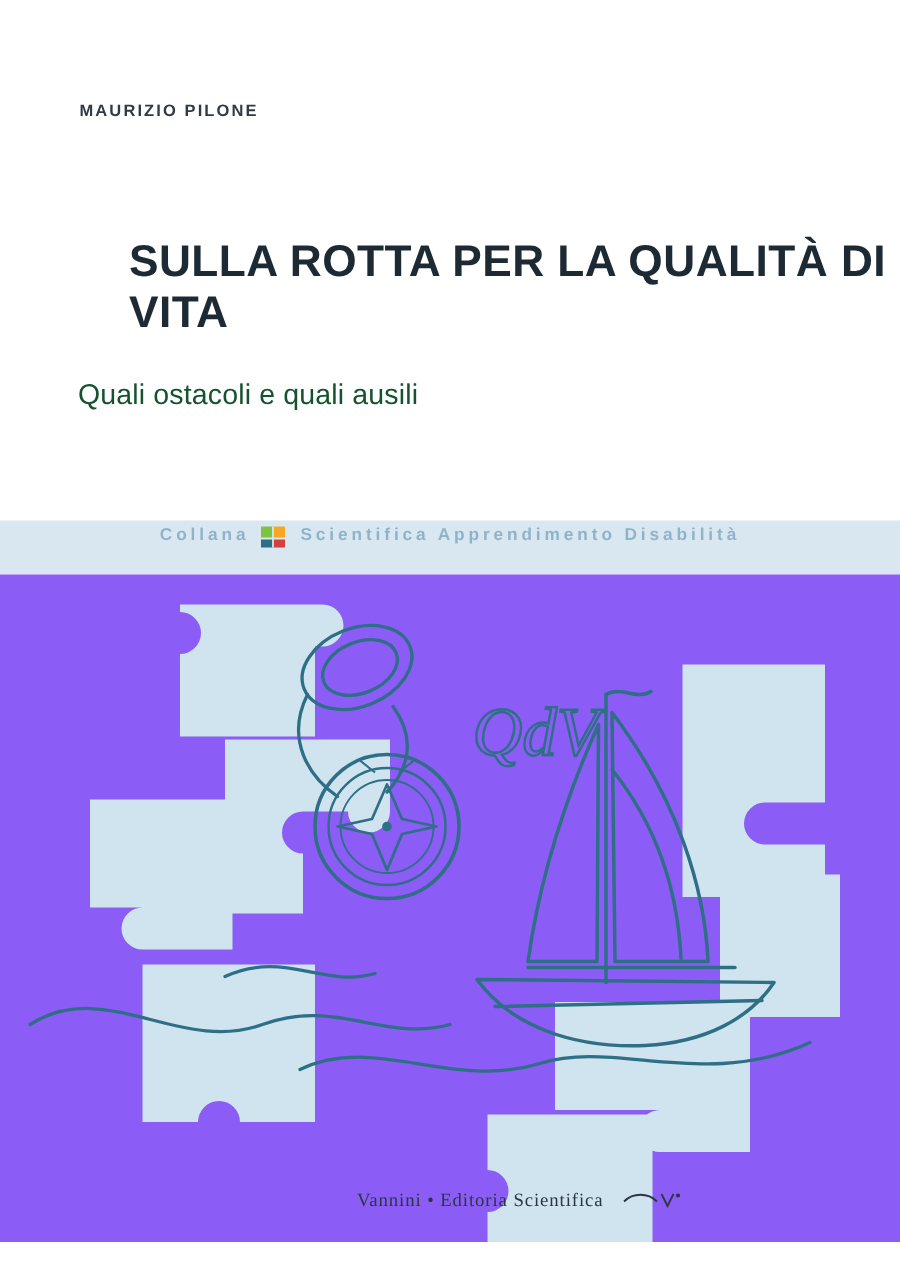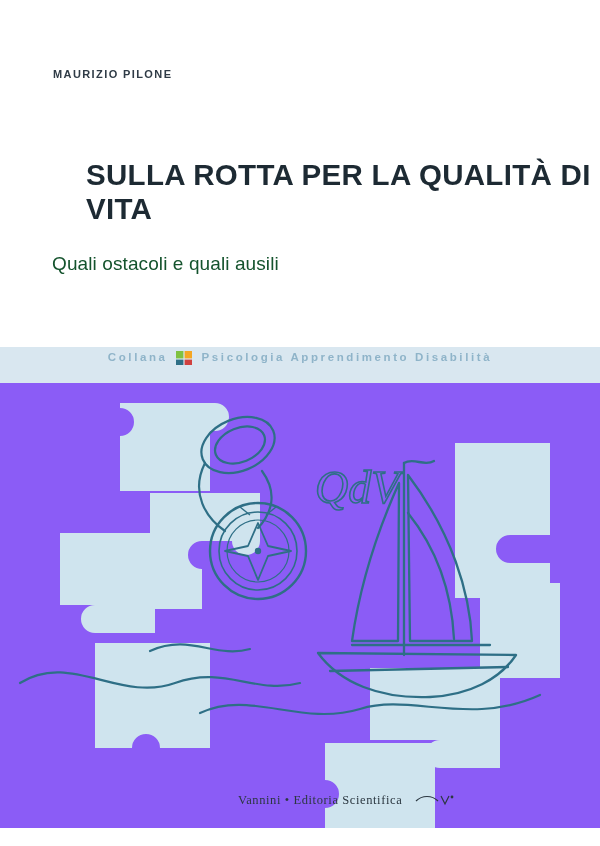--- a/index.html
+++ b/index.html
@@ -155,21 +155,21 @@
       <span class="series-logo">
         <svg width="20" height="20" viewBox="0 0 20 20">
           <rect x="1" y="3" width="8" height="8" fill="#7fc241"></rect>
           <rect x="9" y="3" width="8" height="8" fill="#f5a623"></rect>
           <rect x="1" y="11" width="8" height="6" fill="#2e6f86"></rect>
           <rect x="9" y="11" width="8" height="6" fill="#d0413f"></rect>
           <path d="M9 3 L9 17" stroke="#d9e7f0" stroke-width="1.2"></path>
           <path d="M1 11 L17 11" stroke="#d9e7f0" stroke-width="1.2"></path>
         </svg>
       </span>
-      <span class="seg">Psicologia Apprendimento Disabilità</span>
+      <span class="seg">Scientifica Apprendimento Disabilità</span>
     </div>
   </div>
 
   <div class="art-area">
     <svg class="art-inner" viewBox="0 0 600 463">
 
       <g fill="#cfe4ee">
         <path d="M120 20 h95 a14 14 0 0 1 0 28 h-5 v60 h-90 v-55 a14 14 0 0 0 0-28 z"></path>
         <path d="M150 110 h110 v48 a14 14 0 0 1 -28 0 h-30 a14 14 0 0 0 0 28 v40 h-52 z"></path>
         <path d="M60 150 h95 v100 h-60 a14 14 0 0 1 0-28 h-35 z"></path>

